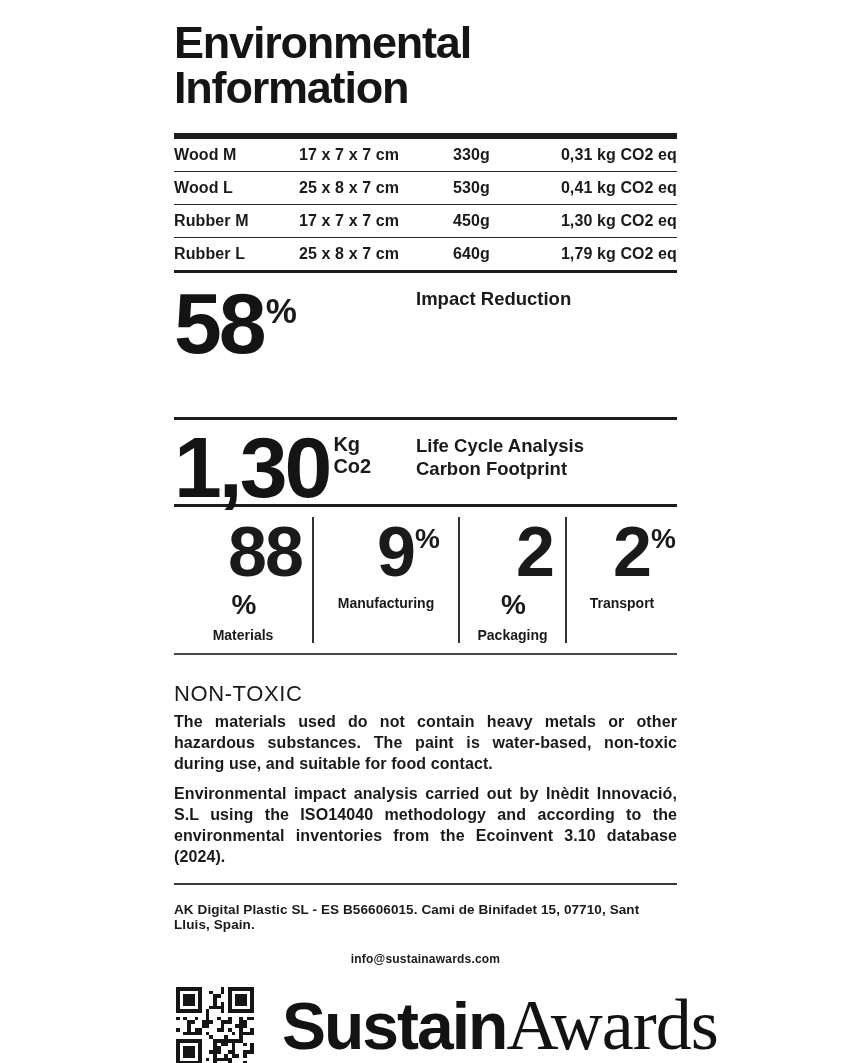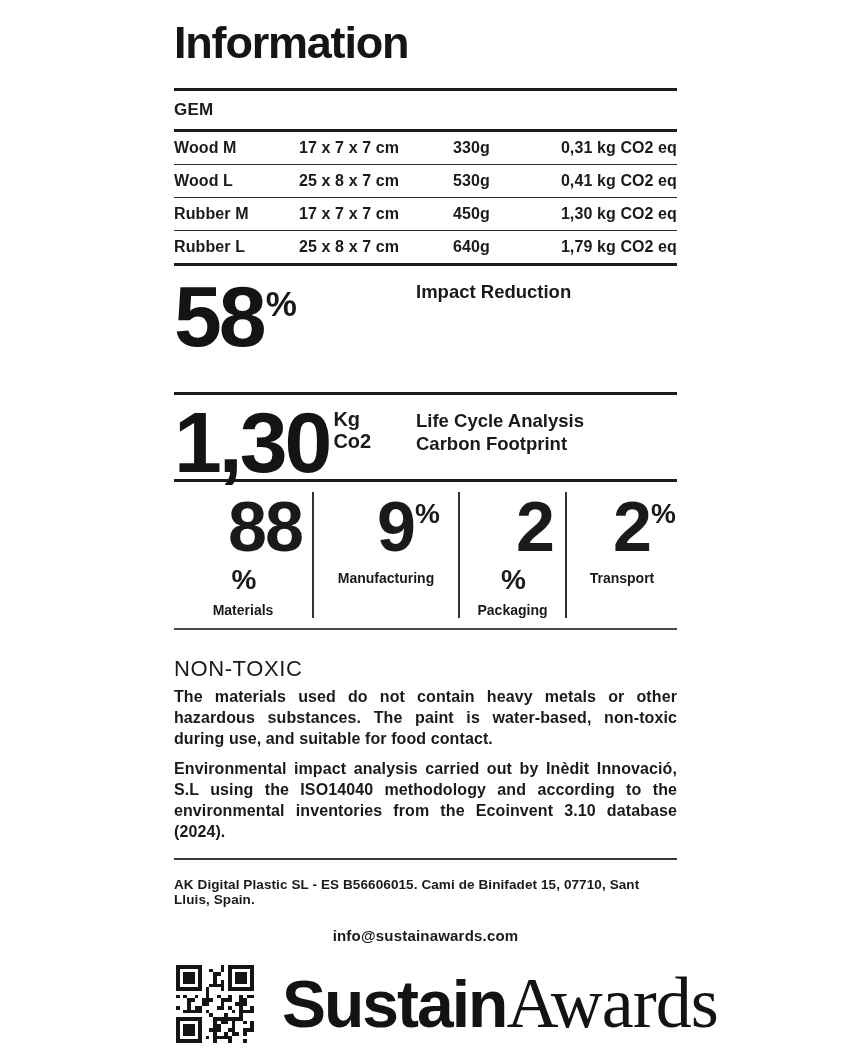--- a/index.html
+++ b/index.html
@@ -32,21 +32,21 @@
   .spec-row {
     display:grid; grid-template-columns:125px 150px 95px 1fr;
     align-items:center; height:32px;
     font-size:16px; font-weight:700; letter-spacing:0.1px;
   }
   .spec-row .c-weight { padding-left:4px; }
   .spec-row .c-co2 { text-align:right; }
 
   
   .big-section { position:relative; }
-  .impact-sec { height:126px; padding-top:8px; }
+  .impact-sec { height:144px; padding-top:8px; }
   .lca-sec { height:84px; padding-top:5px; }
   .big-num {
     font-size:86px; line-height:84px; font-weight:700;
     letter-spacing:-3px; color:#141414; display:inline-block;
   }
   .big-pct {
     font-size:35px; font-weight:700; letter-spacing:0;
     display:inline-block; vertical-align:top; position:relative; top:10px; left:2px;
   }
   .unit-stack {
@@ -73,45 +73,45 @@
   .notes { margin-top:26px; }
   .notes-heading { font-size:22px; font-weight:400; letter-spacing:0.6px; }
   .note-para {
     font-size:16px; line-height:21px; font-weight:700;
     text-align:justify; letter-spacing:0.1px; margin-top:4px;
   }
   .note-para.second { margin-top:9px; }
 
   
   .address { margin-top:17px; font-size:13.5px; font-weight:700; letter-spacing:0.1px; }
-  .email { margin-top:20px; text-align:center; font-size:15px; font-weight:700; letter-spacing:0.2px; }
+  .email { margin-top:20px; text-align:center; font-size:12px; font-weight:700; letter-spacing:0.2px; }
   .brand-row { margin-top:18px; display:flex; align-items:center; }
   .qr { width:78px; height:78px; flex:0 0 auto; margin-left:2px; }
   .brand-logo { margin-left:28px; white-space:nowrap; }
   .brand-bold {
     font-family:"Liberation Sans", sans-serif; font-weight:700;
     font-size:66px; letter-spacing:-2px; color:#131313;
   }
   .brand-serif {
     font-family:"Liberation Serif", serif; font-weight:400;
     font-size:72px; letter-spacing:-1px; color:#131313;
   }
 </style>
 </head>
 <body>
 
 <div class="sheet">
 
   <div class="title">
+    <div>Environmental</div>
     <div>Information</div>
   </div>
 
   <hr class="rule-thick">
 
-  <div class="product-name">GEM</div>
 
   <hr class="rule-thick2">
 
   <div class="spec-table">
     <div class="spec-row">
       <span class="c-name">Wood M</span>
       <span class="c-dims">17 x 7 x 7 cm</span>
       <span class="c-weight">330g</span>
       <span class="c-co2">0,31 kg CO2 eq</span>
     </div>

